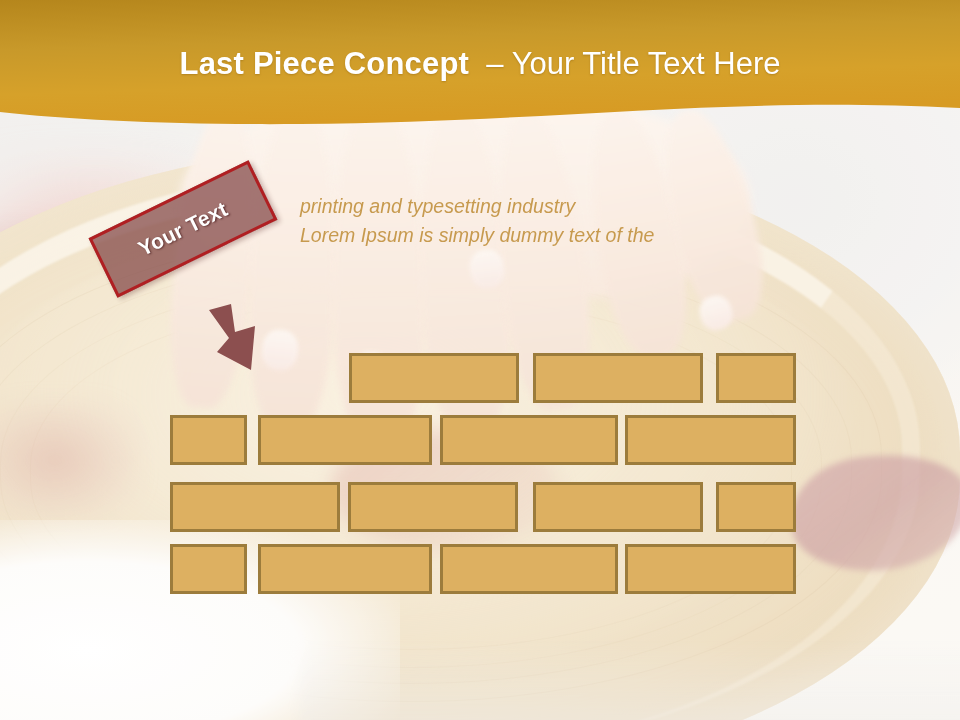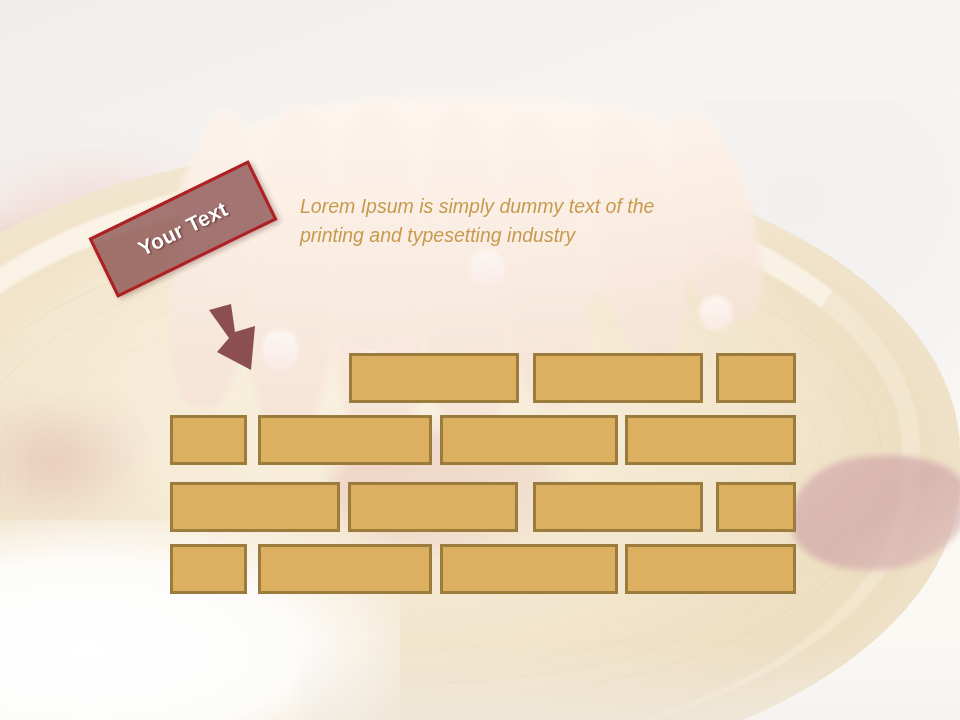--- a/index.html
+++ b/index.html
@@ -165,24 +165,40 @@
     <div class="nail n2"></div>
     <div class="nail n3"></div>
     <div class="nail n4"></div>
 
     <div class="petal p-right"></div>
     <div class="hi-left"></div>
     <div class="hi-bottom"></div>
     <div class="veil"></div>
   </div>
 
+  <div class="banner">
+    <svg width="960" height="128" viewBox="0 0 960 128">
+      <defs>
+        <linearGradient id="goldgrad" x1="0" y1="0" x2="0.25" y2="1">
+          <stop offset="0%" stop-color="#b5861c"></stop>
+          <stop offset="38%" stop-color="#c8992a"></stop>
+          <stop offset="72%" stop-color="#d6a12a"></stop>
+          <stop offset="100%" stop-color="#d79b24"></stop>
+        </linearGradient>
+      </defs>
+      <path d="M0,0 L960,0 L960,108 C720,96 560,122 300,124 C180,125 70,120 0,112 Z" fill="url(#goldgrad)"></path>
+    </svg>
+    <div class="banner-title">
+      <span class="strong">Last Piece Concept</span>&nbsp;&nbsp;<span class="light">– Your Title Text Here</span>
+    </div>
+  </div>
 
   <div class="body-text">
+    <div>printing and typesetting industry</div>
     <div>Lorem Ipsum is simply dummy text of the</div>
-    <div>printing and typesetting industry</div>
   </div>
 
   <div class="badge">
     <span>Your Text</span>
   </div>
 
   <div class="arrow">
     <svg width="70" height="78" viewBox="0 0 70 78">
       <polygon points="4,12 26,6 30,34 50,28 46,72 12,54 24,40" fill="#8c4f4f"></polygon>
     </svg>

